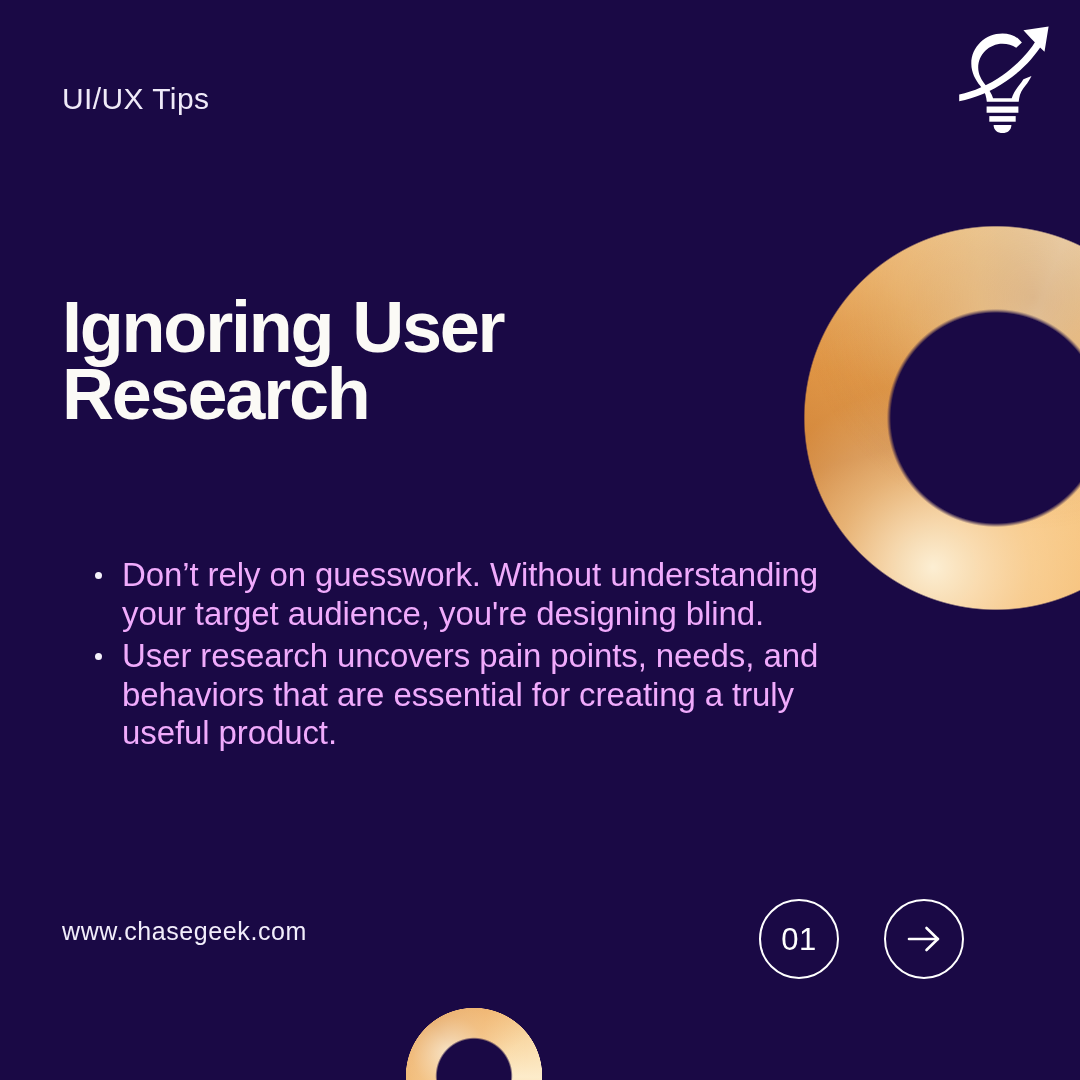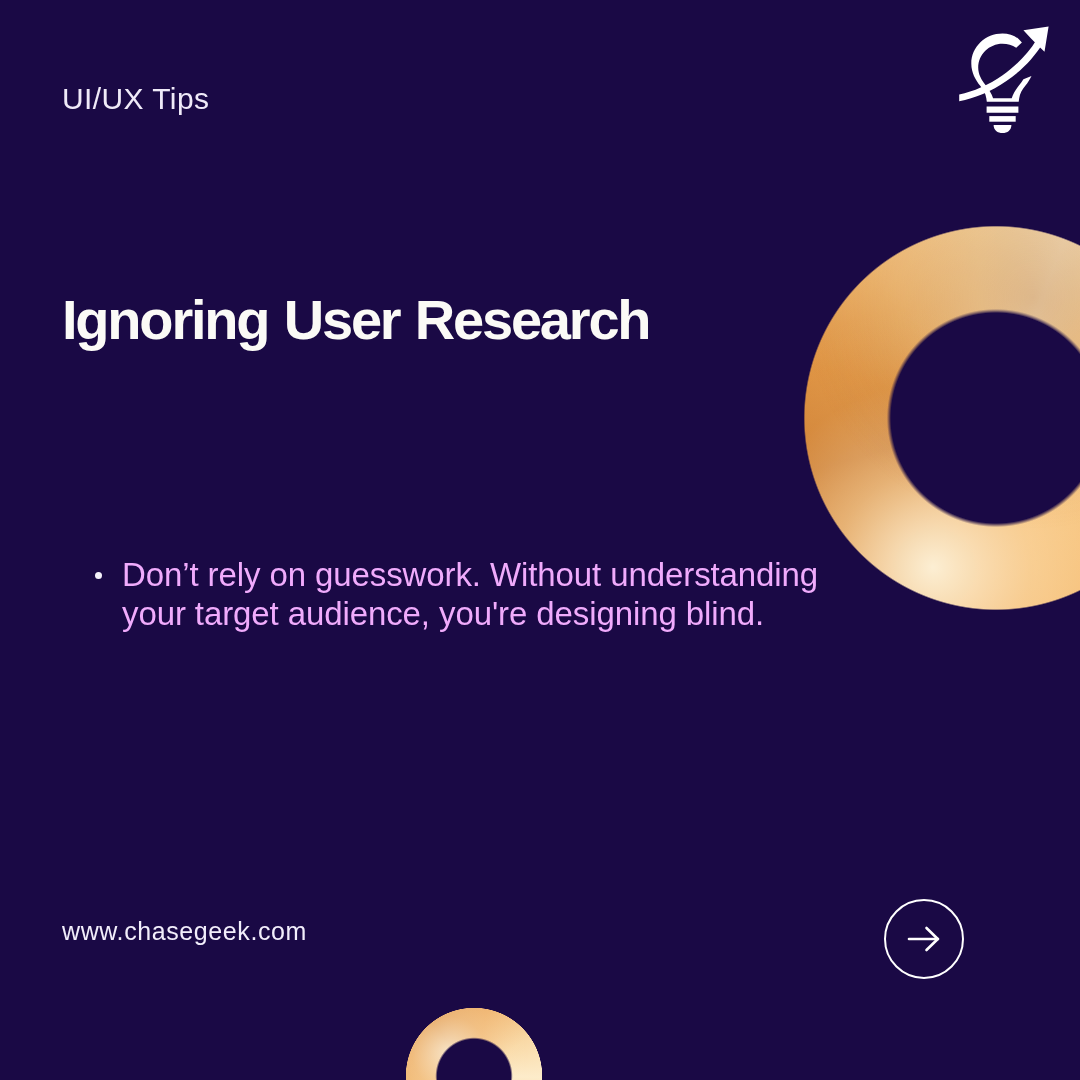--- a/index.html
+++ b/index.html
@@ -141,21 +141,21 @@
     color: #efeaf8;
     margin-top: 12px;
   }
 
   .title {
     position: absolute;
     left: 62px;
     top: 294px;
     width: 660px;
     margin: 0;
-    font-size: 56px;
+    font-size: 72px;
     line-height: 0.93;
     font-weight: 700;
     letter-spacing: -2.2px;
     color: #fbfaf6;
     word-spacing: 2px;
   }
 
   .bullets {
     position: absolute;
     left: 78px;
@@ -249,24 +249,28 @@
 
         <path d="M68.4 6.2L93.6 2.4l-4.1 25.4-7.0-6.9-6.2-6.1z"></path>
       </g>
     </svg>
   </div>
 
   <h1 class="title">Ignoring User Research</h1>
 
   <ul class="bullets">
     <li>Don’t rely on guesswork. Without understanding your target audience, you're designing blind.</li>
+    <li>User research uncovers pain points, needs, and behaviors that are essential for creating a truly useful product.</li>
   </ul>
 
   <div class="site-url">www.chasegeek.com</div>
 
+  <div class="ctrl ctrl-page">
+    <span class="page-num">01</span>
+  </div>
 
   <div class="ctrl ctrl-next">
     <svg class="arrow-svg" viewBox="0 0 44 44" width="44" height="44" aria-hidden="true">
       <g stroke="#ffffff" stroke-width="2.6" fill="none" stroke-linecap="round" stroke-linejoin="round">
         <line x1="7" y1="22" x2="36" y2="22"></line>
         <polyline points="24.5,11 35.8,22 24.5,33"></polyline>
       </g>
     </svg>
   </div>
 

